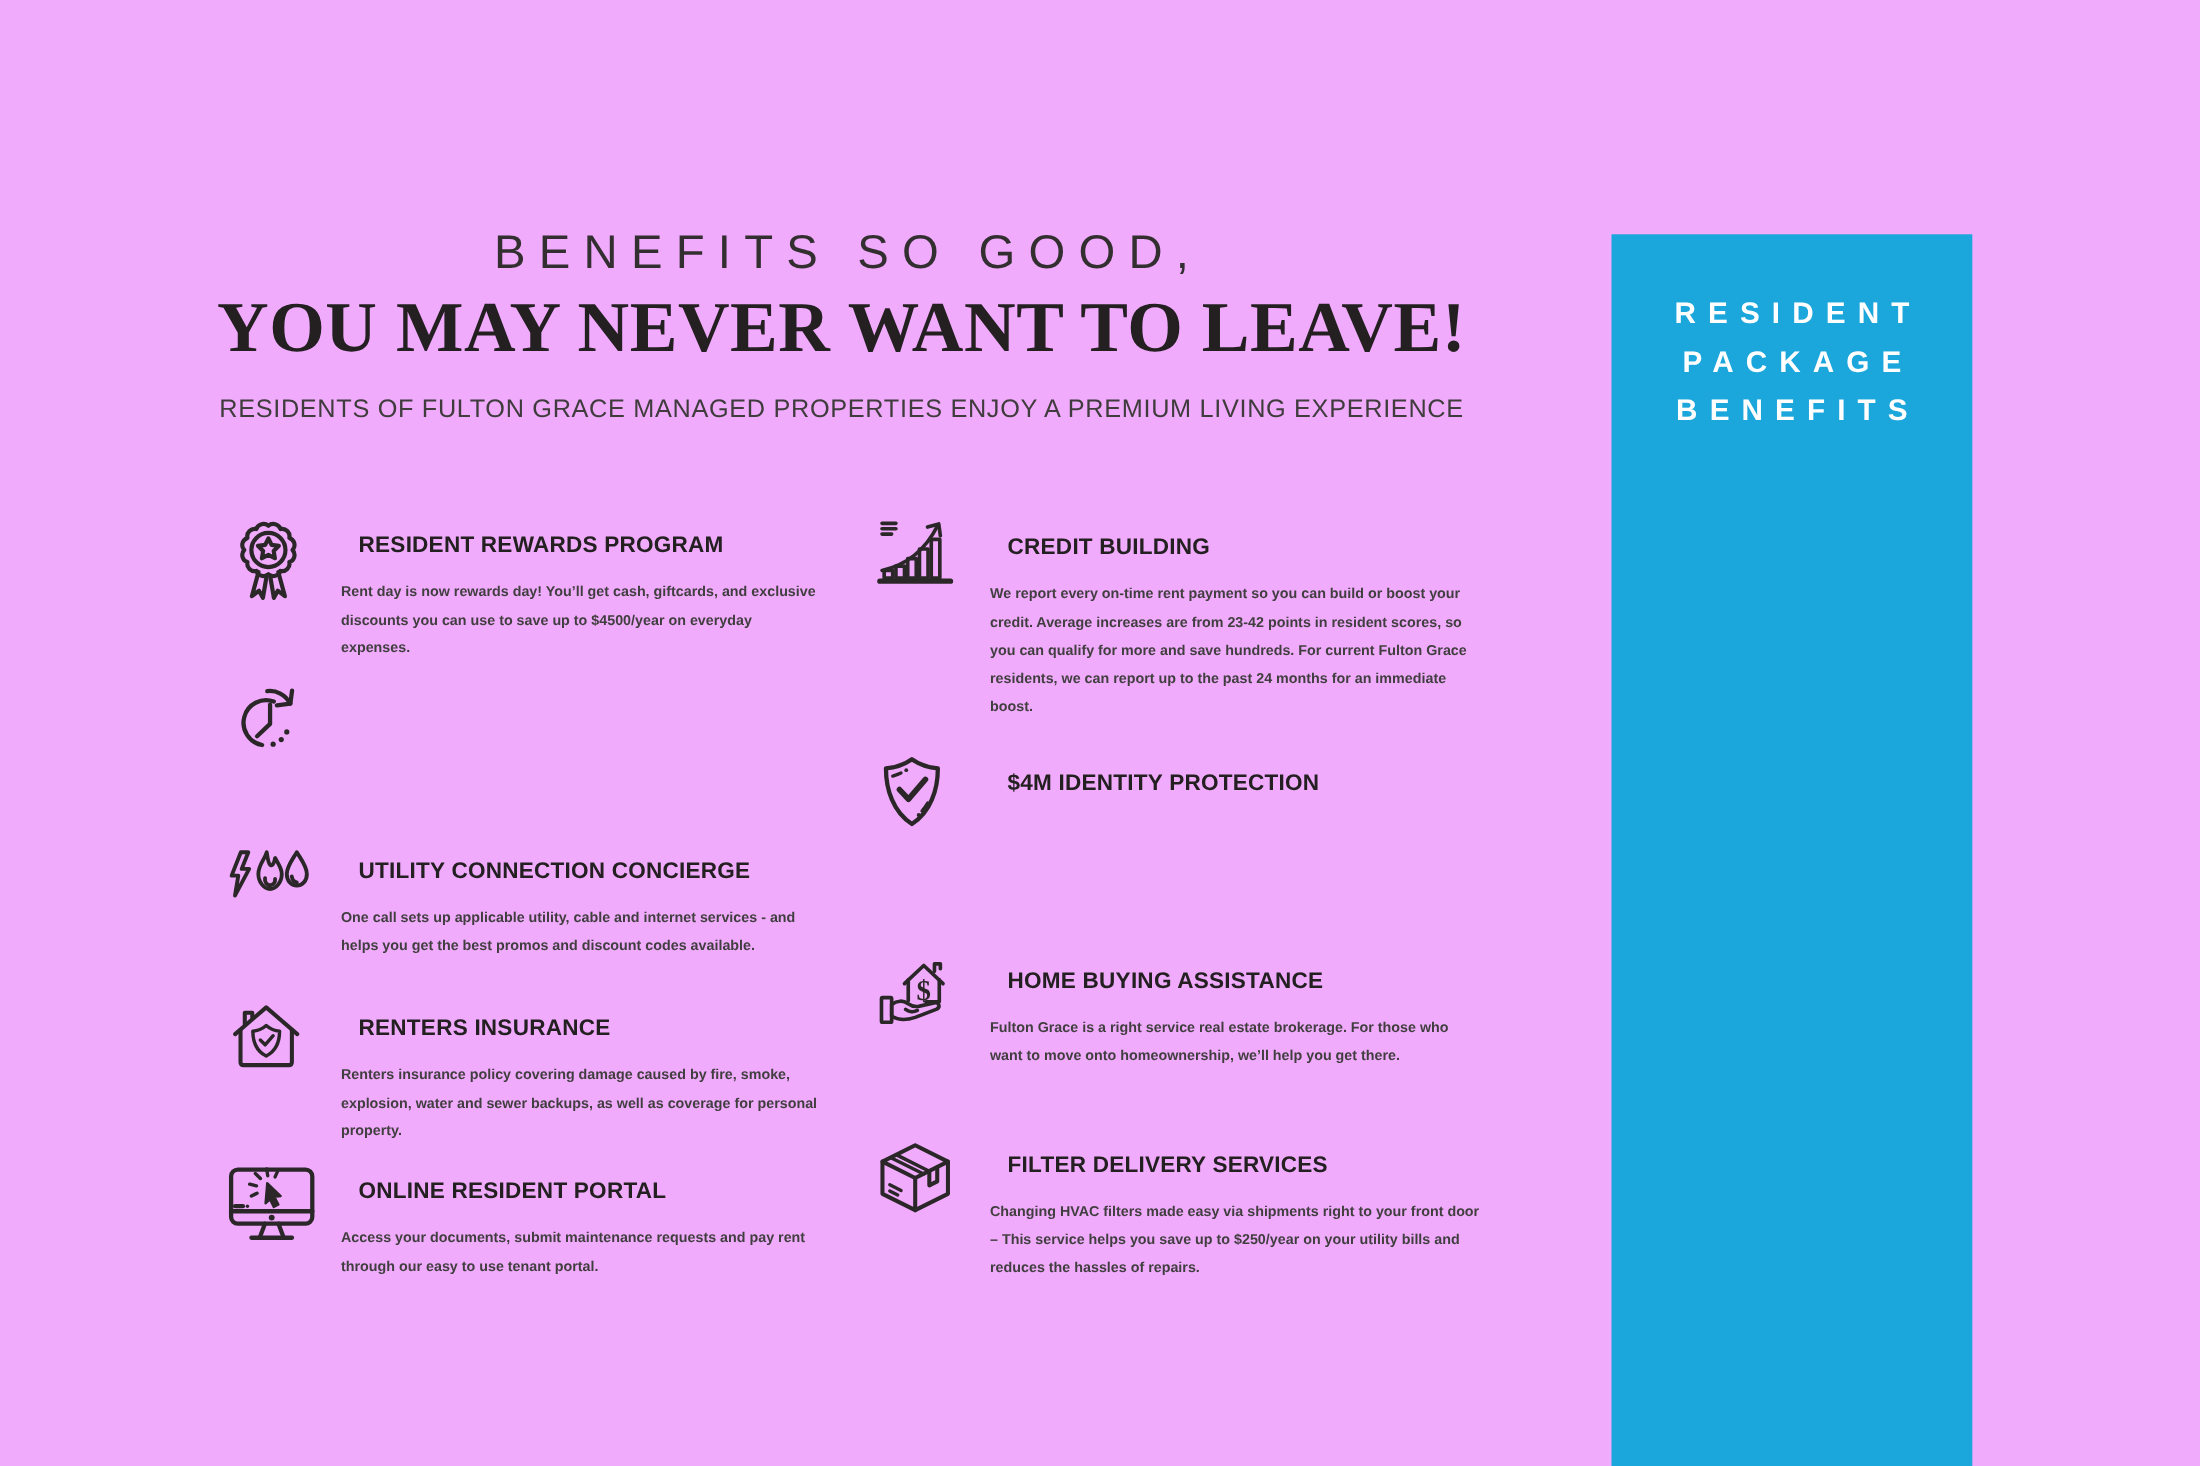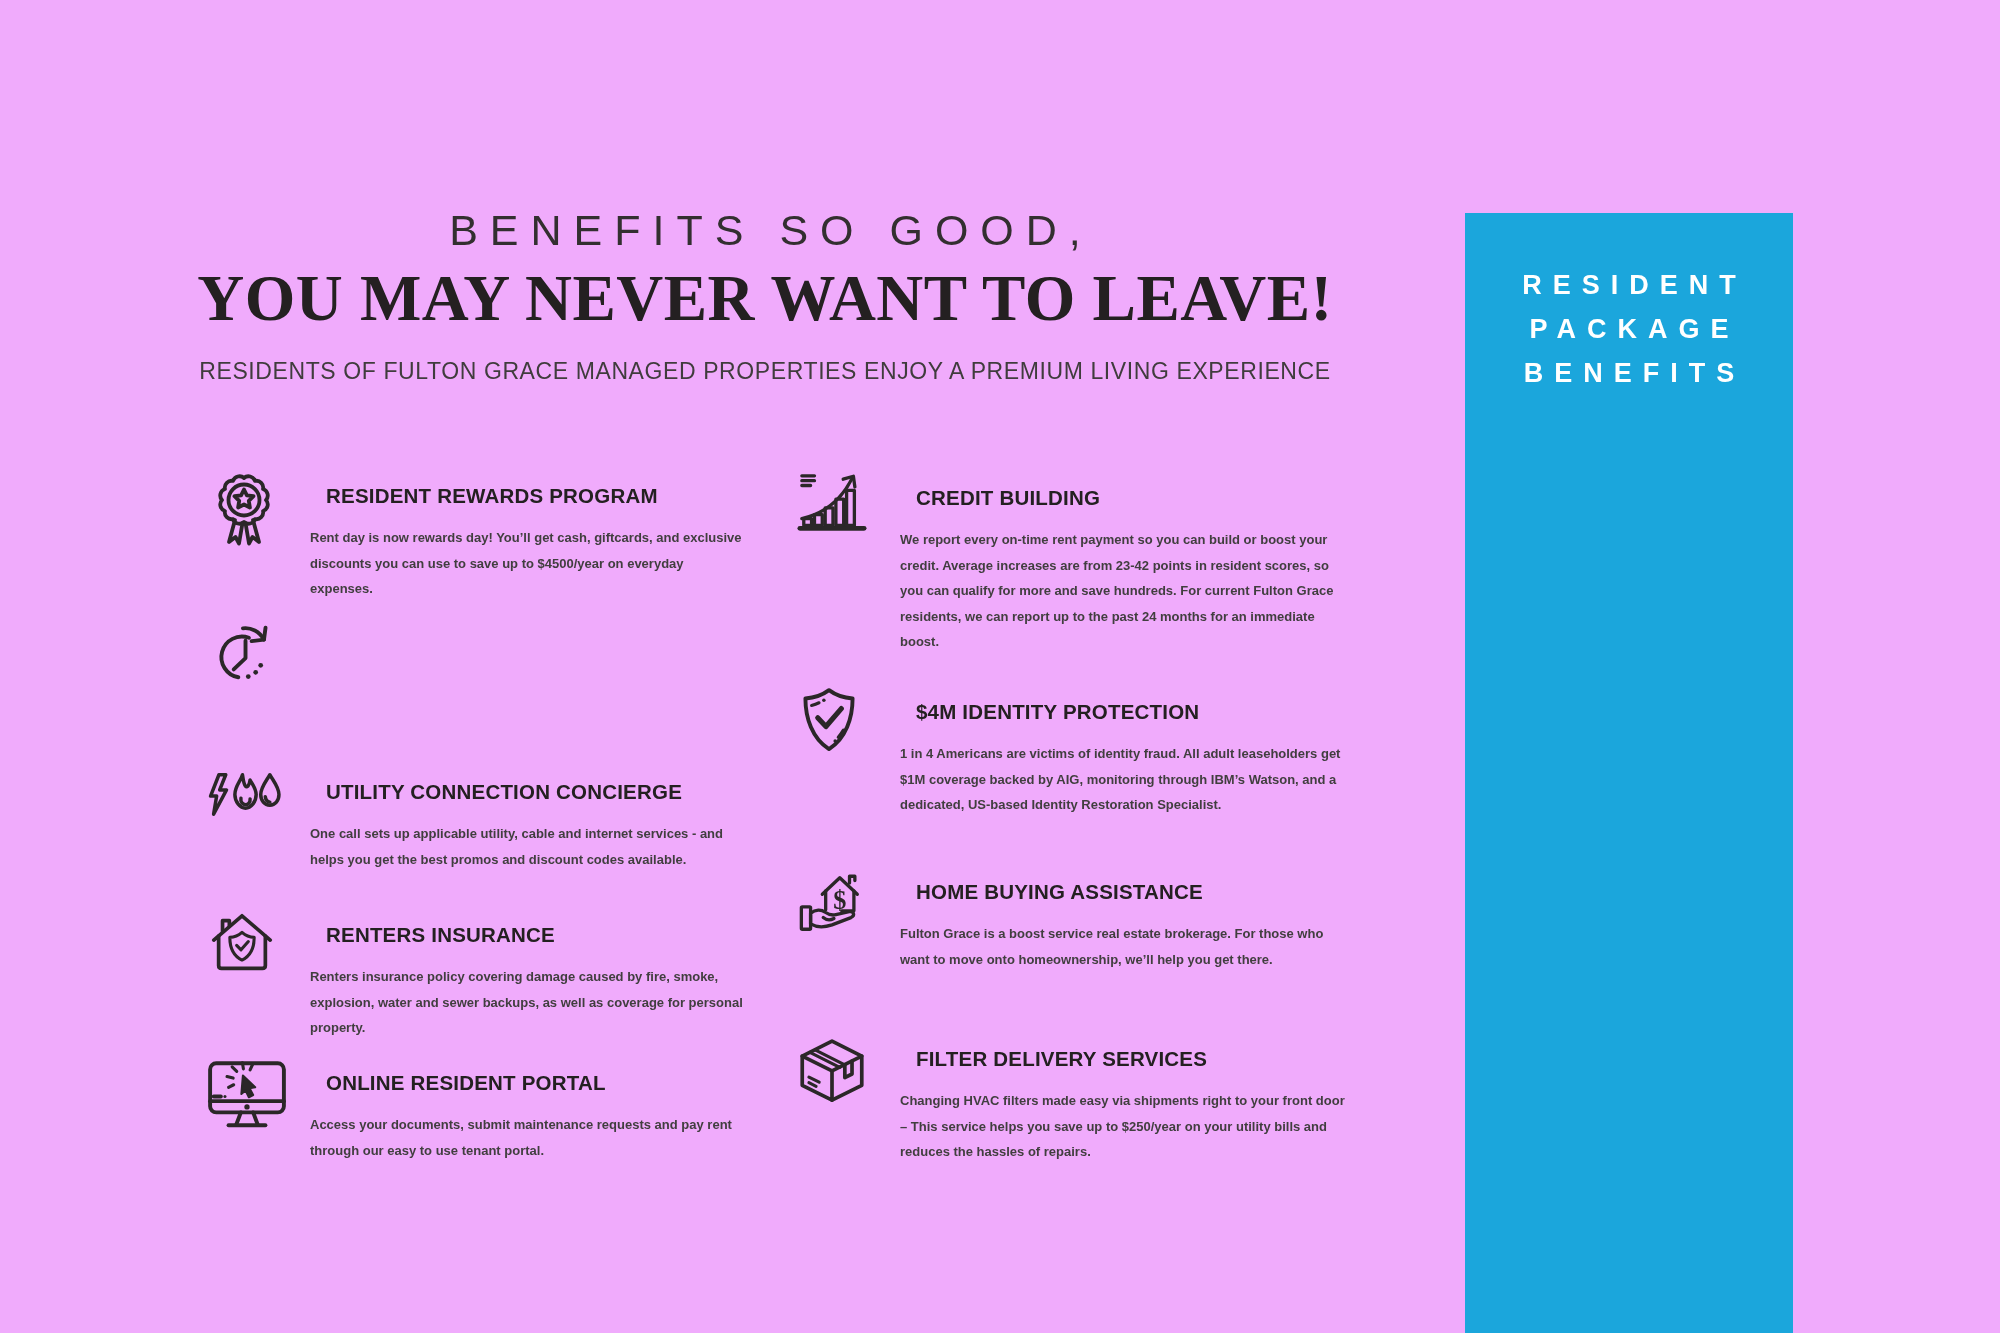--- a/index.html
+++ b/index.html
@@ -175,39 +175,38 @@
         <path d="M32,5 C38,9.5 46.5,12.5 55,13.2 C55,32 48.5,52 32,62.5 C15.5,52 9,32 9,13.2 C17.5,12.5 26,9.5 32,5 Z"></path>
         <path d="M21,32 L29,40.5 L44,23" stroke-width="5"></path>
         <path d="M15,20 C17.5,19.3 20,18.4 22.3,17.3" stroke-width="3"></path>
         <circle cx="27" cy="14.8" r="1.7" fill="#2b2728" stroke="none"></circle>
         <path d="M46,44 C44.5,46.5 42.8,48.8 41,51" stroke-width="3"></path>
         <circle cx="38" cy="54.5" r="1.7" fill="#2b2728" stroke="none"></circle>
       </svg>
     </div>
     <div class="textcell">
       <h3>$4M IDENTITY PROTECTION</h3>
-      <p>1 in 4 Americans are victims of identity fraud. All adult leaseholders get $1M coverage backed by AIG, monitoring through IBM’s Watson, and a dedicated, US-based Identity Restoration Specialist.</p>
     </div>
   </div>
 
   <div class="benefit right" style="top:862px">
     <div class="iconcell" style="padding-top:5px">
       <svg class="icon" width="72" height="72" viewBox="0 0 74 74" fill="none" stroke="#2b2728" stroke-width="3.4" stroke-linecap="round" stroke-linejoin="round">
         <path d="M27,28 L45,11 L63,28"></path>
         <path d="M55,16.5 V9.5 H60.5 V14"></path>
         <path d="M30.5,24.5 V44 M59.5,24.5 V45 H47"></path>
         <text x="45" y="43" text-anchor="middle" font-family="'Liberation Serif', serif" font-size="27" font-weight="700" fill="#2b2728" stroke="none">$</text>
         <rect x="5.5" y="41" width="9.5" height="23" rx="1"></rect>
         <path d="M15,47.5 C20,43.5 26,43.5 30,46.5 C33.5,49 37,50 41,49 L54.5,46 C59.5,45 61,50 56.5,52 L37,59.5 C28,62.5 20,61.5 15,58.5 Z"></path>
         <path d="M28,52 C31,54.5 35.5,54.8 39,53"></path>
       </svg>
     </div>
     <div class="textcell">
       <h3>HOME BUYING ASSISTANCE</h3>
-      <p>Fulton Grace is a boost service real estate brokerage. For those who want to move onto homeownership, we’ll help you get there.</p>
+      <p>Fulton Grace is a right service real estate brokerage. For those who want to move onto homeownership, we’ll help you get there.</p>
     </div>
   </div>
 
   <div class="benefit right" style="top:1029px">
     <div class="iconcell" style="padding-top:6px">
       <svg class="icon" width="72" height="78" viewBox="0 0 70 76" fill="none" stroke="#2b2728" stroke-width="3.6" stroke-linecap="round" stroke-linejoin="round">
         <path d="M35,6 L64,20.5 L35,35 L6,20.5 Z"></path>
         <path d="M6,20.5 V49 L35,63.5 V35"></path>
         <path d="M64,20.5 V49 L35,63.5"></path>
         <path d="M18.5,14.5 L47.5,29 M13.5,17 L42.5,31.5" stroke-width="3"></path>

